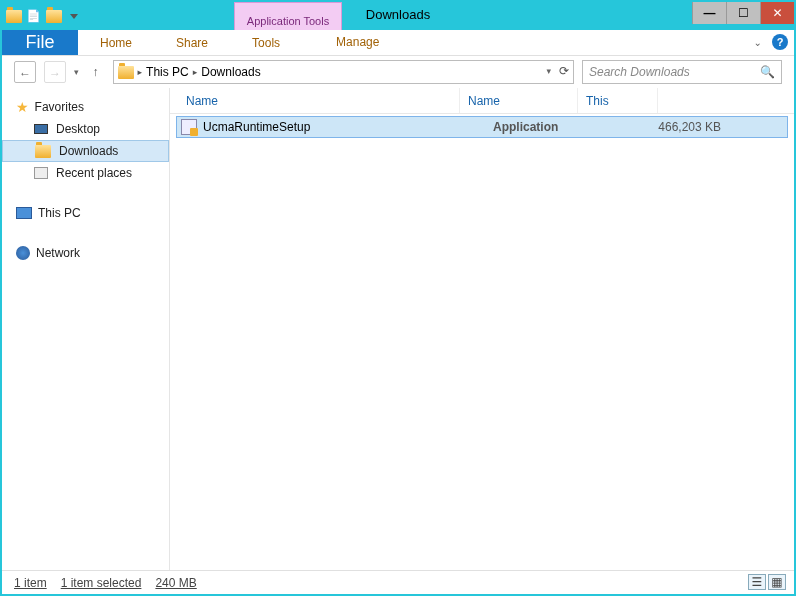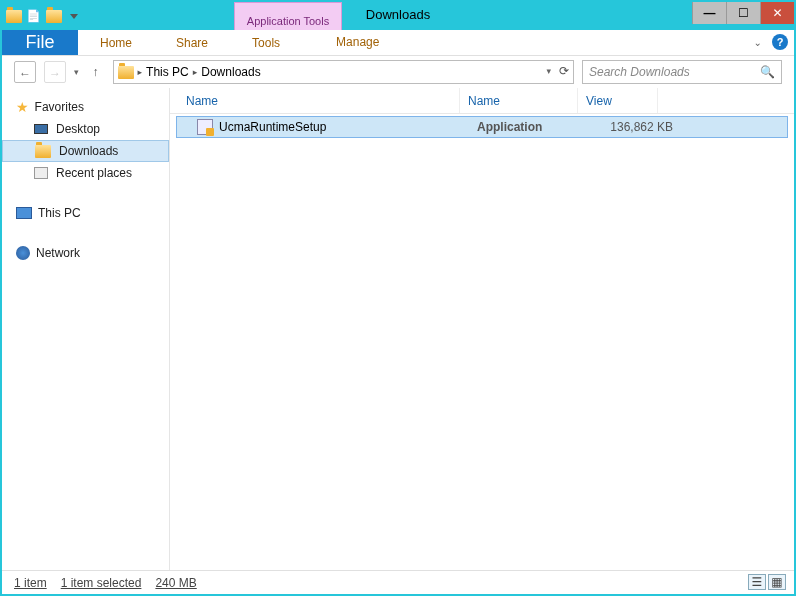--- a/index.html
+++ b/index.html
@@ -36,21 +36,21 @@
 .nav-item { display: flex; align-items: center; height: 22px; padding-left: 14px; gap: 6px; color: #222; }
 .nav-item.child { padding-left: 32px; gap: 8px; }
 .nav-item.selected { background: #d4e8f8; border: 1px solid #a0c8e8; }
 .content { flex: 1; display: flex; flex-direction: column; }
 .columns { display: flex; height: 26px; align-items: center; border-bottom: 1px solid #e8e8e8; padding-left: 8px; }
 .col { color: #1864ab; font-size: 12px; padding: 0 8px; border-right: 1px solid #eee; height: 100%; display: flex; align-items: center; }
 .col.name { flex: 0 0 282px; }
 .col.type { flex: 0 0 118px; }
 .col.size { flex: 0 0 80px; justify-content: flex-start; }
 .rows { flex: 1; padding: 2px 6px; }
-.row { display: flex; height: 22px; align-items: center; background: #cde6f7; border: 1px solid #7eb4ea; padding-left: 20px; }
+.row { display: flex; height: 22px; align-items: center; background: #cde6f7; border: 1px solid #7eb4ea; padding-left: 4px; gap: 32px; }
 .row .cell-name { flex: 0 0 280px; display: flex; align-items: center; gap: 6px; }
 .row .cell-type { flex: 0 0 118px; color: #555; font-weight: bold; }
 .row .cell-size { flex: 0 0 78px; color: #555; text-align: right; }
 .statusbar { height: 24px; border-top: 1px solid #e0e0e0; display: flex; align-items: center; padding: 0 12px; gap: 14px; color: #444; position: relative; text-decoration: underline; }
 .statusbar .view-btns { position: absolute; right: 8px; top: 3px; display: flex; gap: 2px; }
 .view-btns .vb { width: 18px; height: 16px; border: 1px solid #8ab; display: flex; align-items: center; justify-content: center; background: #eaf4fb; }
 .folder-icon { width: 16px; height: 13px; background: linear-gradient(#ffe29a, #f0b030); border-radius: 1px; position: relative; }
 .folder-icon::before { content: ""; position: absolute; top: -3px; left: 1px; width: 6px; height: 3px; background: #f0b030; border-radius: 1px 1px 0 0; }
 .star-icon { color: #f6b73c; font-size: 14px; }
 .desktop-icon { width: 14px; height: 10px; background: #3a6ea5; border: 1px solid #333; }
@@ -162,30 +162,30 @@
           <span class="net-icon"></span>
           <span>Network</span>
         </div>
       </div>
     </div>
 
     <div class="content">
       <div class="columns">
         <div class="col name">Name</div>
         <div class="col type">Name</div>
-        <div class="col size">View</div>
+        <div class="col size">This</div>
       </div>
       <div class="rows">
         <div class="row">
           <div class="cell-name">
             <span class="app-icon"></span>
             <span>UcmaRuntimeSetup</span>
           </div>
           <div class="cell-type">Application</div>
-          <div class="cell-size">136,862 KB</div>
+          <div class="cell-size">466,203 KB</div>
         </div>
       </div>
     </div>
   </div>
 
   <div class="statusbar">
     <span>1 item</span>
     <span>1 item selected</span>
     <span>240 MB</span>
     <div class="view-btns">

